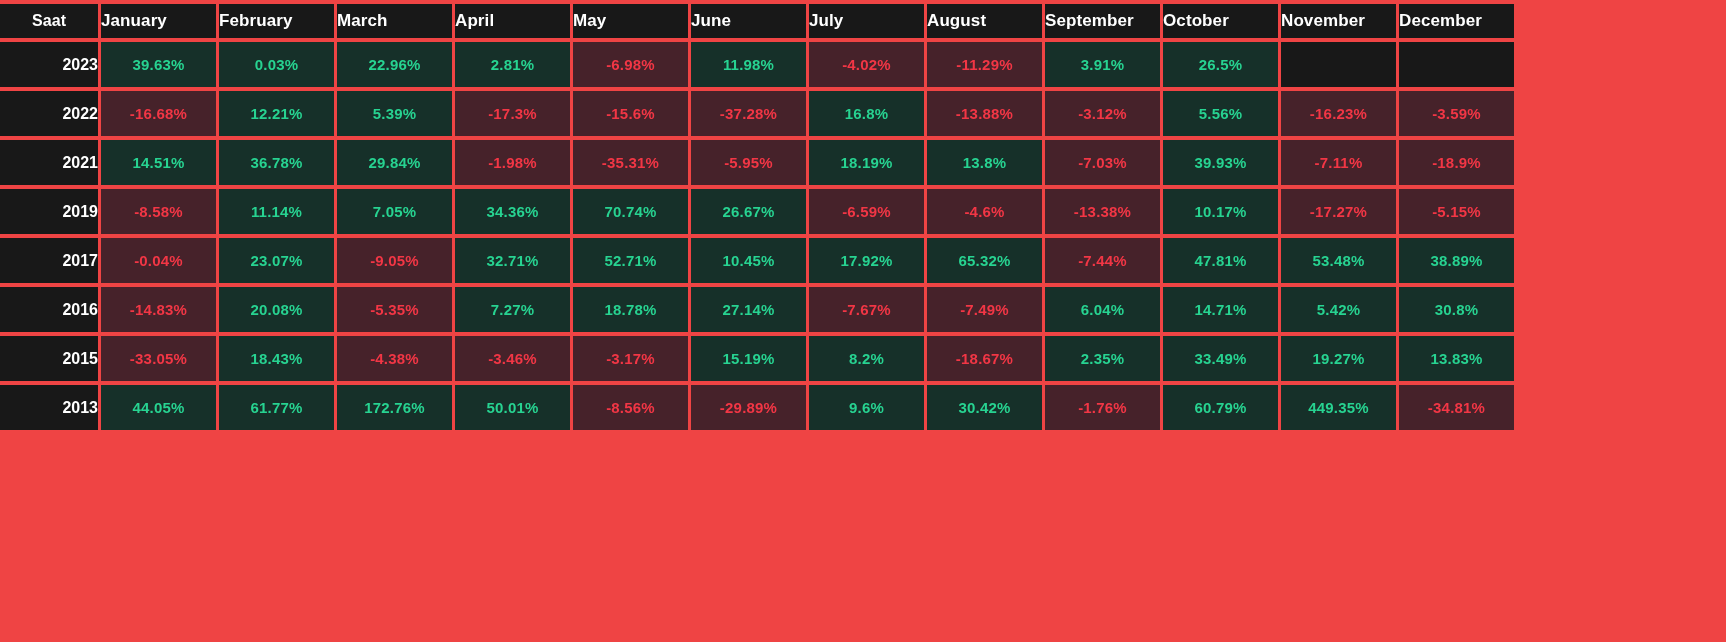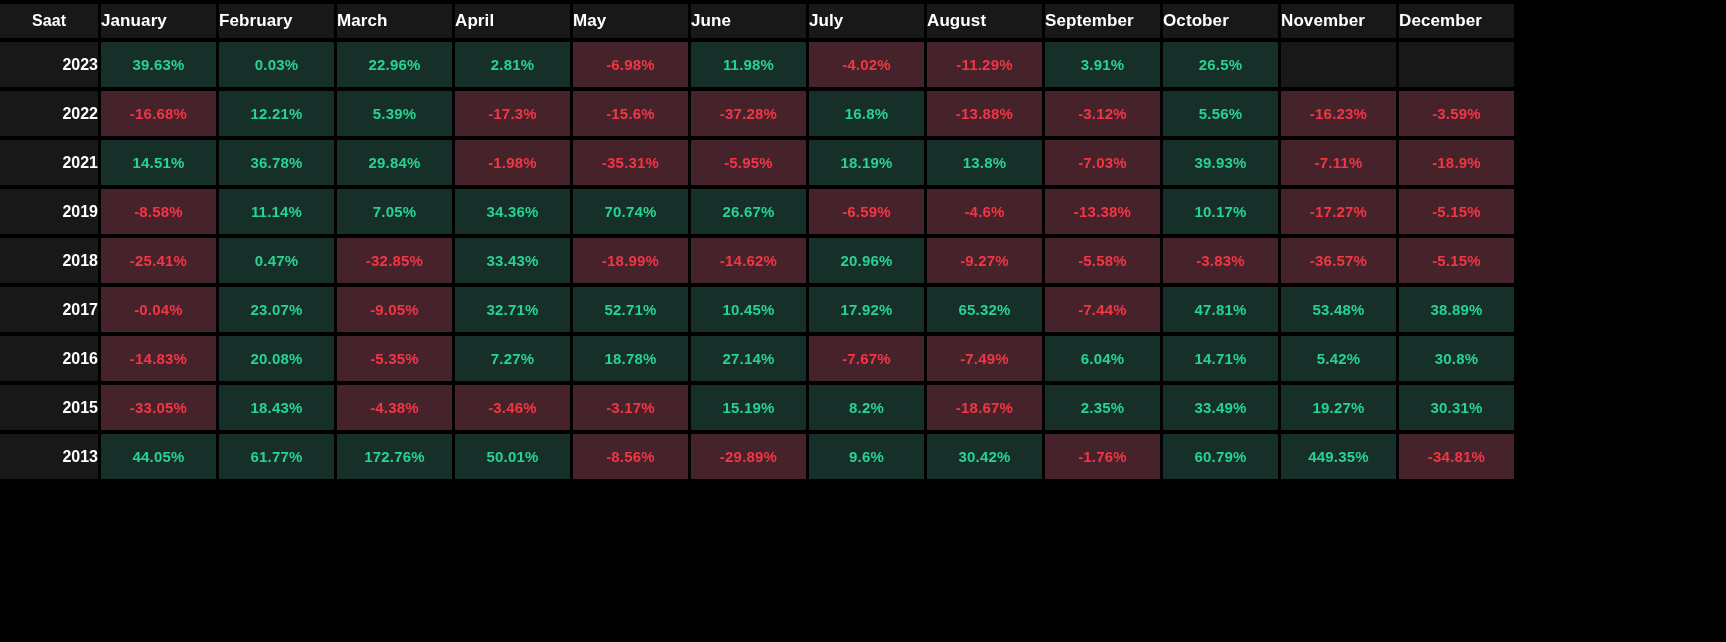--- a/index.html
+++ b/index.html
@@ -12,21 +12,21 @@
     height: 642px;
     overflow: hidden;
     font-family: "Liberation Sans", sans-serif;
     -webkit-font-smoothing: antialiased;
   }
 
   #monthly-returns-panel {
     position: relative;
     width: 1726px;
     height: 642px;
-    background: #000000;
+    background: #ef4444;
     box-sizing: border-box;
   }
 
   table.returns-table {
     border-collapse: separate;
     border-spacing: 3px 4px;
     table-layout: fixed;
     width: 1484px;
     margin: 0;
     position: absolute;
@@ -180,35 +180,20 @@
           <td class="val pos">70.74%</td>
           <td class="val pos">26.67%</td>
           <td class="val neg">-6.59%</td>
           <td class="val neg">-4.6%</td>
           <td class="val neg">-13.38%</td>
           <td class="val pos">10.17%</td>
           <td class="val neg">-17.27%</td>
           <td class="val neg">-5.15%</td>
         </tr>
         <tr>
-          <td class="year-cell">2018</td>
-          <td class="val neg">-25.41%</td>
-          <td class="val pos">0.47%</td>
-          <td class="val neg">-32.85%</td>
-          <td class="val pos">33.43%</td>
-          <td class="val neg">-18.99%</td>
-          <td class="val neg">-14.62%</td>
-          <td class="val pos">20.96%</td>
-          <td class="val neg">-9.27%</td>
-          <td class="val neg">-5.58%</td>
-          <td class="val neg">-3.83%</td>
-          <td class="val neg">-36.57%</td>
-          <td class="val neg">-5.15%</td>
-        </tr>
-        <tr>
           <td class="year-cell">2017</td>
           <td class="val neg">-0.04%</td>
           <td class="val pos">23.07%</td>
           <td class="val neg">-9.05%</td>
           <td class="val pos">32.71%</td>
           <td class="val pos">52.71%</td>
           <td class="val pos">10.45%</td>
           <td class="val pos">17.92%</td>
           <td class="val pos">65.32%</td>
           <td class="val neg">-7.44%</td>
@@ -237,21 +222,21 @@
           <td class="val pos">18.43%</td>
           <td class="val neg">-4.38%</td>
           <td class="val neg">-3.46%</td>
           <td class="val neg">-3.17%</td>
           <td class="val pos">15.19%</td>
           <td class="val pos">8.2%</td>
           <td class="val neg">-18.67%</td>
           <td class="val pos">2.35%</td>
           <td class="val pos">33.49%</td>
           <td class="val pos">19.27%</td>
-          <td class="val pos">30.31%</td>
+          <td class="val pos">13.83%</td>
         </tr>
         <tr>
           <td class="year-cell">2013</td>
           <td class="val pos">44.05%</td>
           <td class="val pos">61.77%</td>
           <td class="val pos">172.76%</td>
           <td class="val pos">50.01%</td>
           <td class="val neg">-8.56%</td>
           <td class="val neg">-29.89%</td>
           <td class="val pos">9.6%</td>

